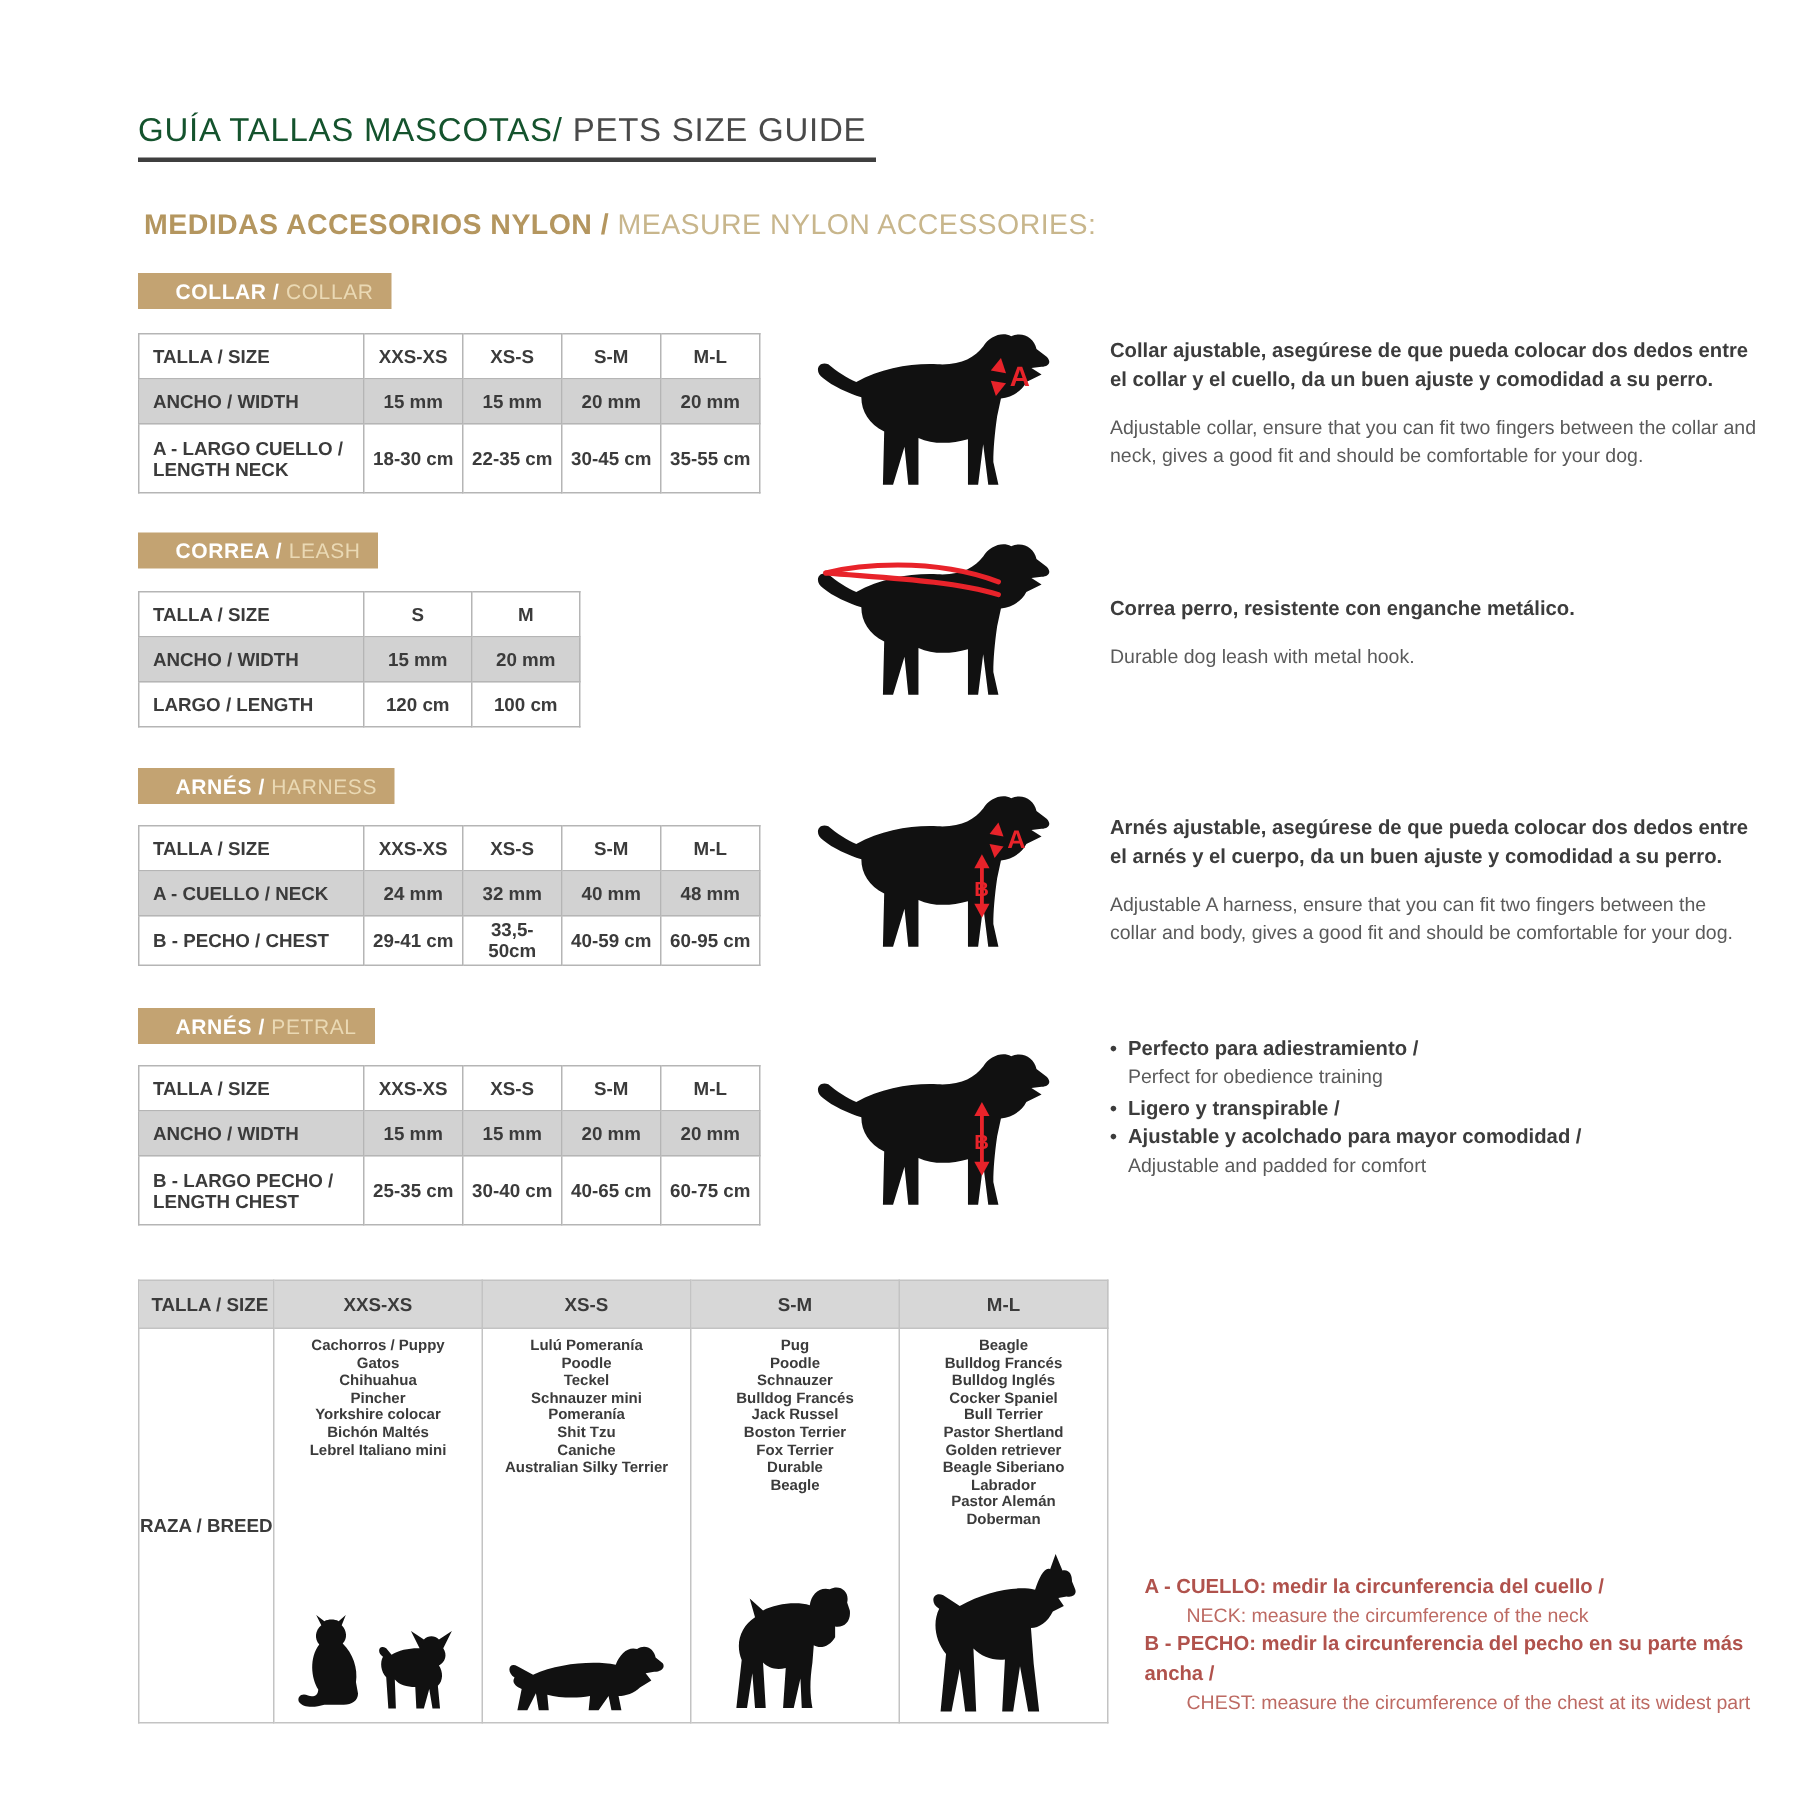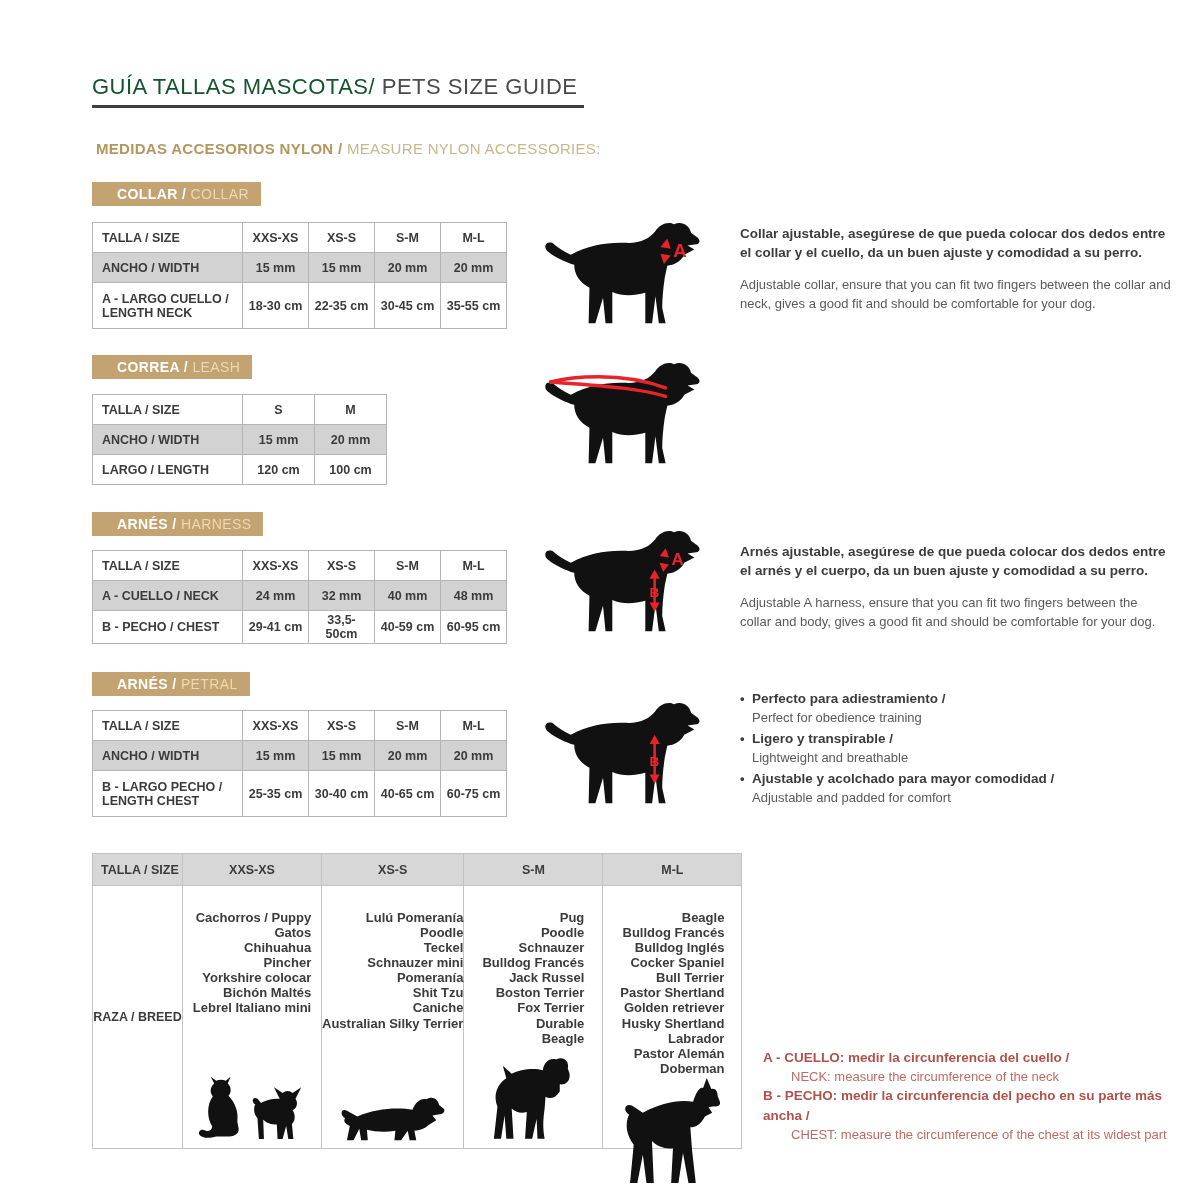--- a/index.html
+++ b/index.html
@@ -6,21 +6,21 @@
   body{font-family:"Liberation Sans", sans-serif;color:#3b3b3b;}
   .page{position:relative;width:1200px;height:1200px;background:#fff;overflow:hidden;}
 
   
   .title{position:absolute;left:92px;top:74px;display:inline-block;
          border-bottom:3px solid #3f3f3f;padding-bottom:5px;padding-right:6px;
          font-size:22px;letter-spacing:.5px;white-space:nowrap;}
   .title .es{font-weight:400;color:#14532d;}
   .title .en{font-weight:400;color:#4a4a4a;}
 
-  .subtitle{position:absolute;left:96px;top:140px;font-size:15px;letter-spacing:.3px;white-space:nowrap;}
+  .subtitle{position:absolute;left:96px;top:140px;font-size:19px;letter-spacing:.3px;white-space:nowrap;}
   .subtitle .es{font-weight:700;color:#b4965f;}
   .subtitle .en{font-weight:400;color:#c8b68c;}
 
   
   .badge{position:absolute;background:#c3a372;color:#fff;font-size:14px;
          padding:4px 12px 4px 8px;letter-spacing:.4px;white-space:nowrap;}
   .badge .es{font-weight:700;color:#ffffff;margin-left:17px;}
   .badge .en{font-weight:400;color:#ead9b4;}
 
   
@@ -47,21 +47,21 @@
   .fig{position:absolute;}
 
   
   table.breeds{position:absolute;left:92px;top:853px;border-collapse:collapse;table-layout:fixed;
                font-size:12.5px;color:#3b3b3b;}
   table.breeds td{border:1px solid #c3c3c3;vertical-align:top;background:#fff;padding:0;}
   table.breeds tr.hd{height:32px;}
   table.breeds tr.hd td{background:#d7d7d7;font-weight:700;text-align:center;vertical-align:middle;}
   table.breeds tr.hd td.lab{text-align:left;padding-left:8px;}
   .breed-cell{height:262px;display:flex;flex-direction:column;justify-content:space-between;align-items:center;}
-  .breed-list{padding-top:24px;font-weight:700;font-size:13px;line-height:1.16;text-align:right;}
+  .breed-list{padding-top:6px;font-weight:700;font-size:10px;line-height:1.16;text-align:center;}
   .breed-list div{white-space:nowrap;}
   .raza-cell{height:262px;display:flex;align-items:center;justify-content:center;
              font-weight:700;font-size:12.5px;text-align:center;line-height:1.5;}
   .sil{display:flex;align-items:flex-end;justify-content:center;gap:6px;padding-bottom:4px;}
 
   
   .notes{position:absolute;left:763px;top:1048px;width:440px;line-height:1.45;}
   .notes .n-es{font-weight:700;font-size:13.5px;color:#b0524c;}
   .notes .n-en{font-weight:400;font-size:13px;color:#bd6a63;padding-left:28px;}
 
@@ -183,20 +183,24 @@
     </table>
 
   <div class="fig" style="left:540px;top:360px;width:170px">
     <svg viewBox="0 0 200 130" width="170" height="110">
       <use href="#dog"></use>
       <path d="M148,33 C95,13 35,20 12,26" stroke="#e8232a" stroke-width="4" fill="none" stroke-linecap="round"></path>
       <path d="M12,26 C60,30 112,32 148,43" stroke="#e8232a" stroke-width="4" fill="none" stroke-linecap="round"></path>
     </svg>
   </div>
 
+  <div class="desc" style="left:740px;top:396px">
+    <div class="es">Correa perro, resistente con enganche metálico.</div>
+    <div class="en">Durable dog leash with metal hook.</div>
+  </div>
 
   <div class="badge" style="left:92px;top:512px">
     <span class="es">ARNÉS /</span><span class="en"> HARNESS</span>
   </div>
 
   <table class="sz" style="left:92px;top:550px">
     <colgroup>
         <col style="width:150px">
         <col style="width:66px">
         <col style="width:66px">
@@ -290,21 +294,20 @@
       <line x1="135" y1="50" x2="135" y2="90" stroke="#e8232a" stroke-width="3"></line>
       <text x="129" y="78" fill="#e8232a" font-size="16" font-weight="bold">B</text>
       <polygon points="129,88 141,88 135,99" fill="#e8232a"></polygon>
     </svg>
   </div>
 
   <div class="bullets" style="left:740px;top:690px">
     <div class="b-es">Perfecto para adiestramiento /</div>
     <div class="b-en">Perfect for obedience training</div>
     <div class="b-es">Ligero y transpirable /</div>
-    <div class="b-en">Lightweight and breathable</div>
     <div class="b-es">Ajustable y acolchado para mayor comodidad /</div>
     <div class="b-en">Adjustable and padded for comfort</div>
   </div>
 
   <table class="breeds">
     <colgroup>
         <col style="width:90px">
         <col style="width:139px">
         <col style="width:139px">
         <col style="width:139px">
@@ -385,21 +388,21 @@
       <td>
         <div class="breed-cell">
           <div class="breed-list">
                 <div>Beagle</div>
                 <div>Bulldog Francés</div>
                 <div>Bulldog Inglés</div>
                 <div>Cocker Spaniel</div>
                 <div>Bull Terrier</div>
                 <div>Pastor Shertland</div>
                 <div>Golden retriever</div>
-                <div>Husky Shertland</div>
+                <div>Beagle Siberiano</div>
                 <div>Labrador</div>
                 <div>Pastor Alemán</div>
                 <div>Doberman</div>
               </div>
           <div class="sil">
             <svg viewBox="0 0 115 120" width="105" height="110">
                   <use href="#doberman"></use>
                 </svg>
           </div>
         </div>

